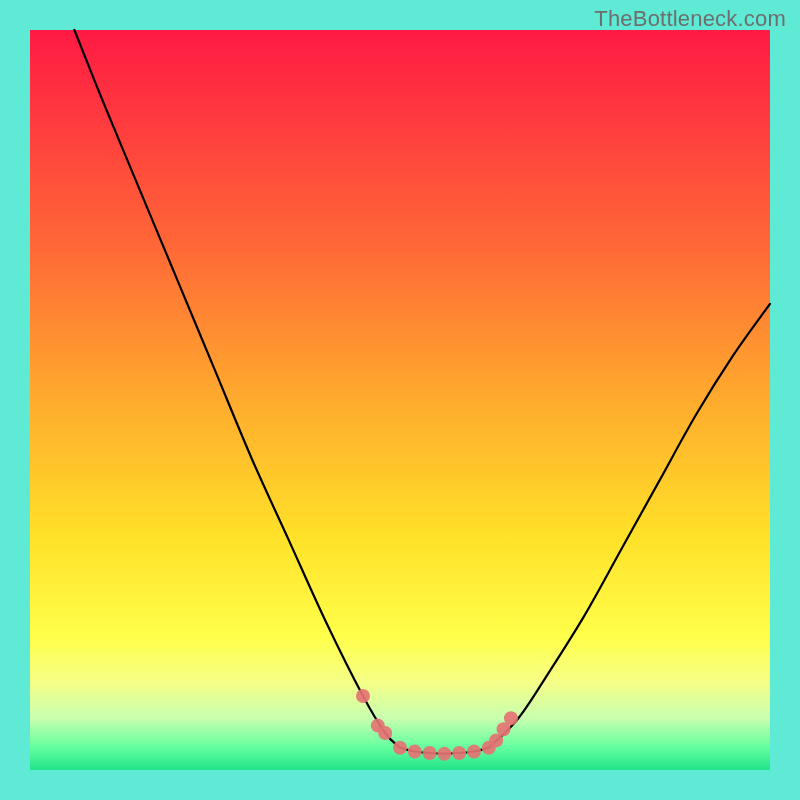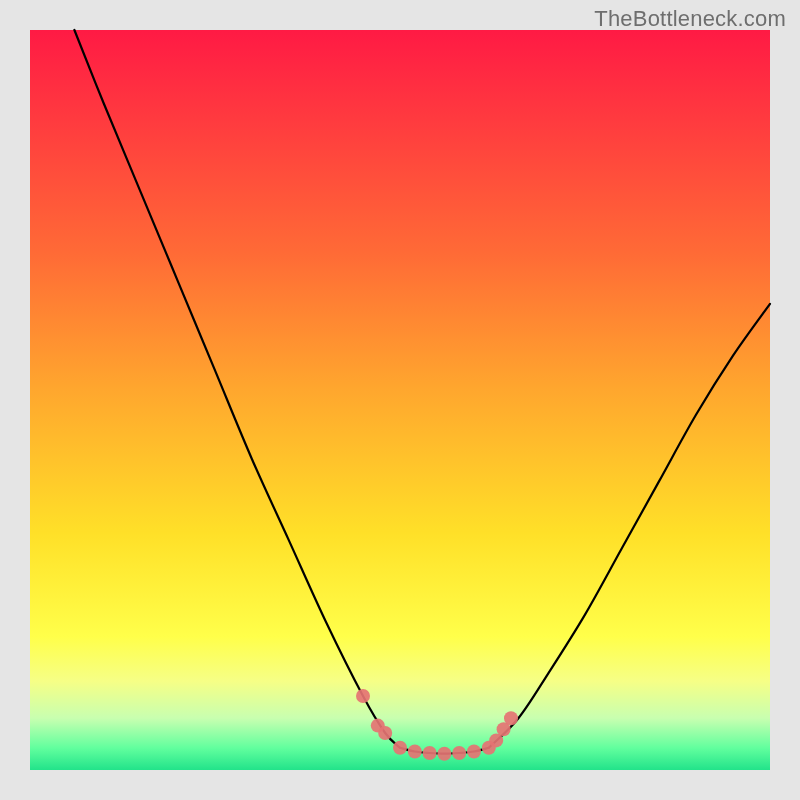--- a/index.html
+++ b/index.html
@@ -10,21 +10,21 @@
     overflow: hidden;
     background: #000;
     font-family: Arial, Helvetica, sans-serif;
   }
   .frame {
     position: absolute;
     left: 0;
     top: 0;
     width: 800px;
     height: 800px;
-    background: #e5e5e5;
+    background: #5eead4;
   }
   .plot {
     position: absolute;
     left: 30px;
     top: 30px;
     width: 740px;
     height: 740px;
     
     background: linear-gradient(
       to bottom,

